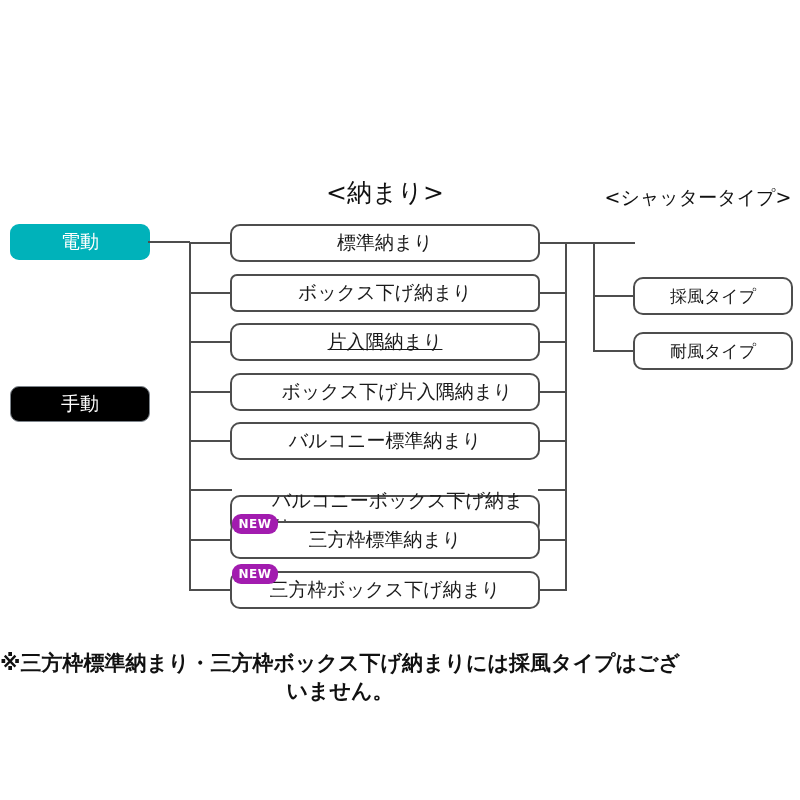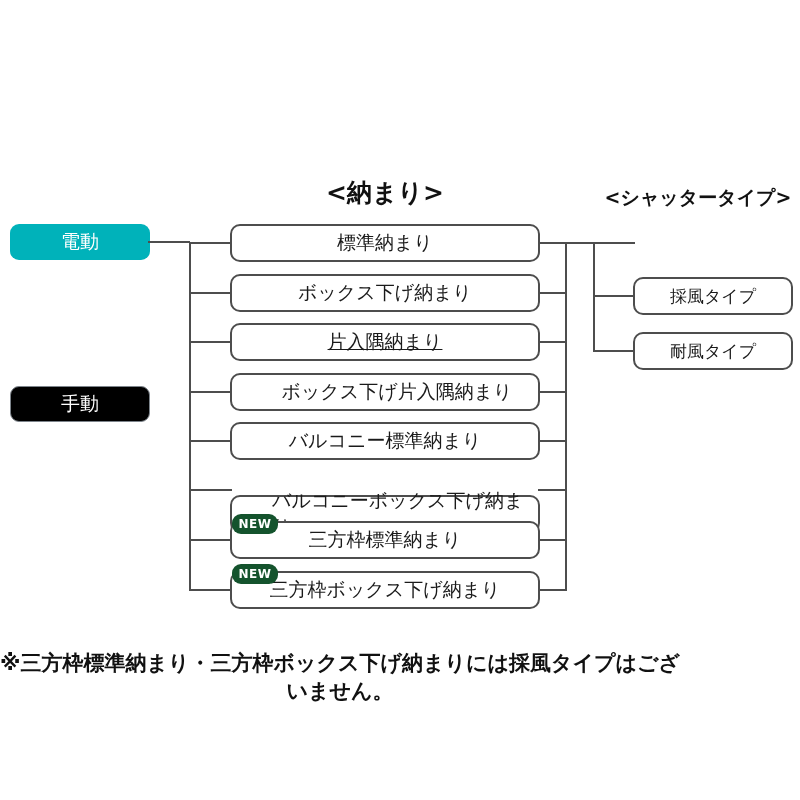--- a/index.html
+++ b/index.html
@@ -6,40 +6,40 @@
   .page{
     position:relative;width:800px;height:800px;background:#ffffff;overflow:hidden;
     font-family:"DejaVu Sans",sans-serif;color:#1a1a1a;
   }
   .title{
     position:absolute;left:252px;top:67px;width:263px;height:66px;
     background:#cde0d5;border-radius:6px;
     display:flex;align-items:center;justify-content:center;
     font-size:42px;font-weight:900;letter-spacing:4px;color:#111;
   }
-  .col-header{position:absolute;font-weight:bold;text-align:center;color:#111;}
+  .col-header{position:absolute;font-weight:normal;text-align:center;color:#111;}
   .osamari-header{left:230px;top:176px;width:310px;font-size:25px;}
   .type-header{left:596px;top:185px;width:204px;font-size:19px;}
   .drive-btn{
     position:absolute;left:10px;width:140px;height:36px;border-radius:9px;
     display:flex;align-items:center;justify-content:center;
     color:#ffffff;font-size:19px;
   }
   .electric{top:224px;background:#00b2ba;}
   .manual{top:386px;background:#000000;border:1px solid #7d848b;box-sizing:border-box;}
   .node{
     position:absolute;background:#ffffff;border:2px solid #4d4d4d;border-radius:10px;
     box-sizing:border-box;display:flex;align-items:center;justify-content:center;
     font-size:19px;color:#1a1a1a;
   }
   .osamari{left:230px;width:310px;height:38px;}
   .stype{left:633px;width:160px;height:38px;font-size:17px;}
   .new-badge{
     position:absolute;left:0px;top:-9px;width:46px;height:20px;
-    background:#14532d;border-radius:9px;color:#ffffff;
+    background:#a21caf;border-radius:9px;color:#ffffff;
     font-size:12px;font-weight:bold;letter-spacing:0.5px;
     display:flex;align-items:center;justify-content:center;
   }
   .line{position:absolute;background:#4d4d4d;}
   .footnote{
     position:absolute;left:0;top:649px;width:680px;text-align:center;
     font-size:21px;font-weight:bold;color:#111;
   }
 </style>
 </head>
@@ -74,21 +74,21 @@
   <div class="line" style="left:538px;top:539px;width:29px;height:2px;"></div>
   <div class="line" style="left:538px;top:589px;width:29px;height:2px;"></div>
   <div class="line" style="left:565px;top:242px;width:2px;height:349px;"></div>
   <div class="line" style="left:593px;top:242px;width:2px;height:110px;"></div>
   <div class="line" style="left:593px;top:295px;width:42px;height:2px;"></div>
   <div class="line" style="left:593px;top:350px;width:42px;height:2px;"></div>
 
   <div class="node osamari" style="top:224px;">
     <span>標準納まり</span>
   </div>
-  <div class="node osamari" style="top:274px;">
+  <div class="node osamari" style="top:274px;border-radius:7px;">
     <span>ボックス下げ納まり</span>
   </div>
   <div class="node osamari" style="top:323px;text-decoration:underline;">
     <span>片入隅納まり</span>
   </div>
   <div class="node osamari" style="top:373px;padding-left:24px;">
     <span>ボックス下げ片入隅納まり</span>
   </div>
   <div class="node osamari" style="top:422px;">
     <span>バルコニー標準納まり</span>

